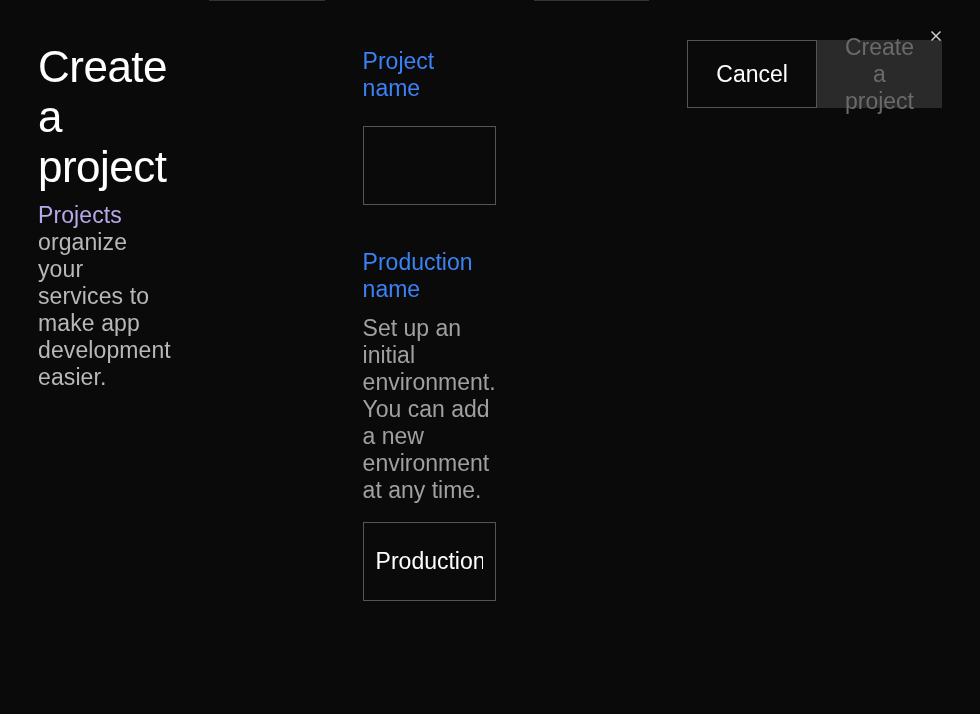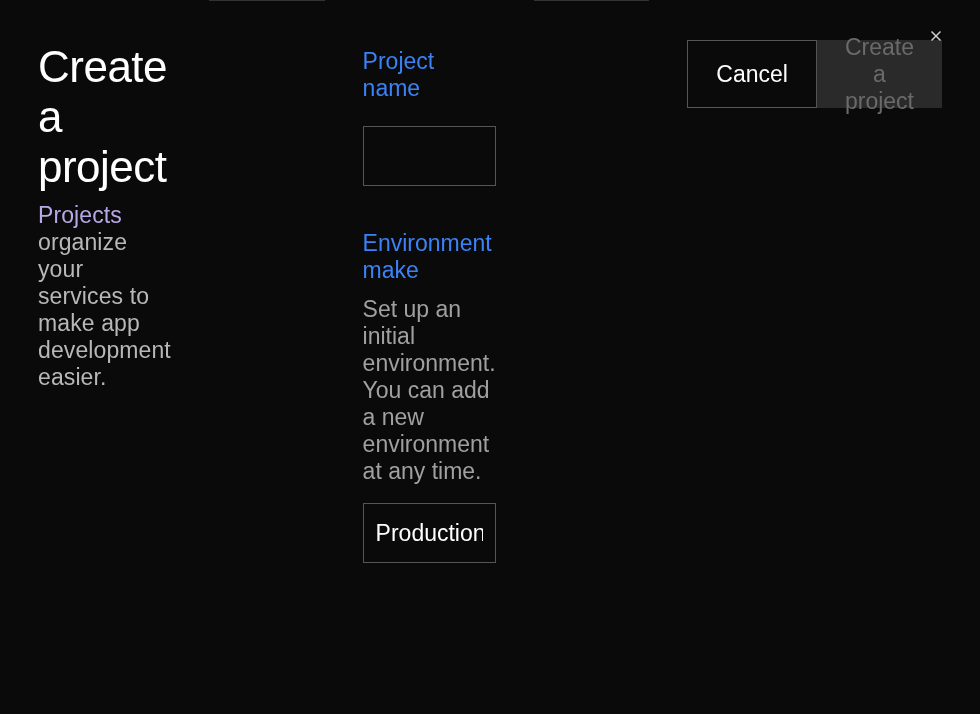--- a/index.html
+++ b/index.html
@@ -82,21 +82,21 @@
     }
     .field-helper {
       font-size: 23px;
       font-weight: 400;
       color: #a0a0a0;
       margin-bottom: 18px;
       margin-top: 12px;
     }
     .text-input {
       width: 100%;
-      height: 60px;
+      height: 79px;
       background: #0a0a0a;
       border: 1px solid #555555;
       color: #ffffff;
       font-size: 23px;
       padding: 0 12px;
       font-family: inherit;
       outline: none;
       margin-top: 18px;
     }
     .field-group:nth-child(2) .text-input {
@@ -150,21 +150,21 @@
 
   <div class="divider"></div>
 
   <div class="form-body">
     <div class="field-group">
       <label class="field-label">Project name</label>
       <input type="text" class="text-input" value="" style="">
     </div>
 
     <div class="field-group">
-      <label class="field-label">Environment make</label>
+      <label class="field-label">Production name</label>
       <p class="field-helper">Set up an initial environment. You can add a new environment at any time.</p>
       <input type="text" class="text-input" value="Production" style="">
     </div>
   </div>
 
   <div class="divider"></div>
 
   <div class="footer">
     <div class="button-row">
       <button class="btn btn-cancel">Cancel</button>

